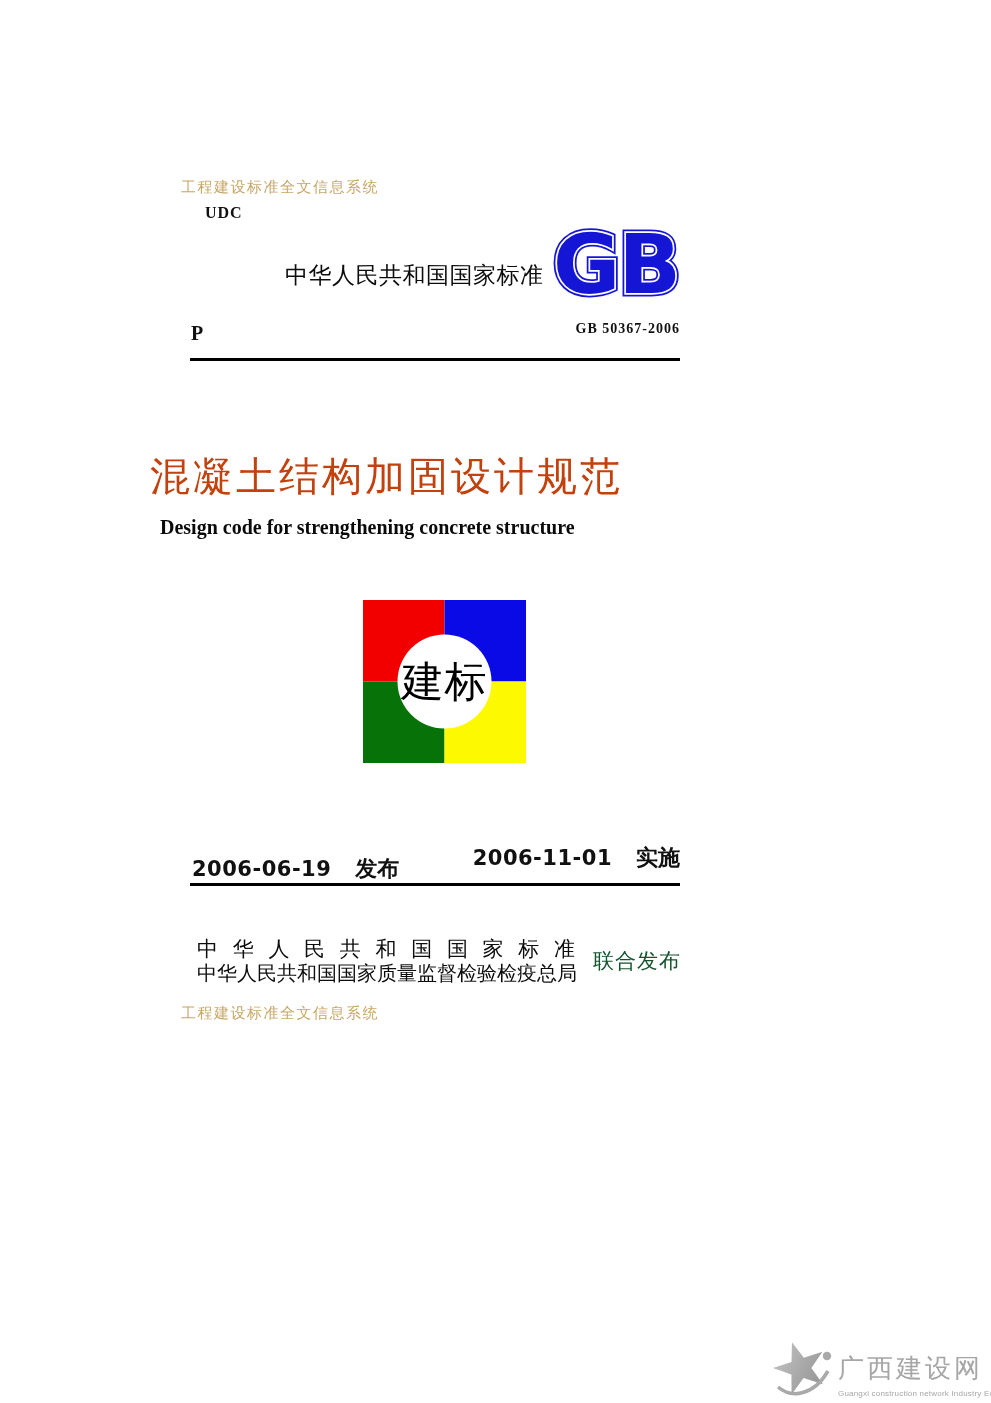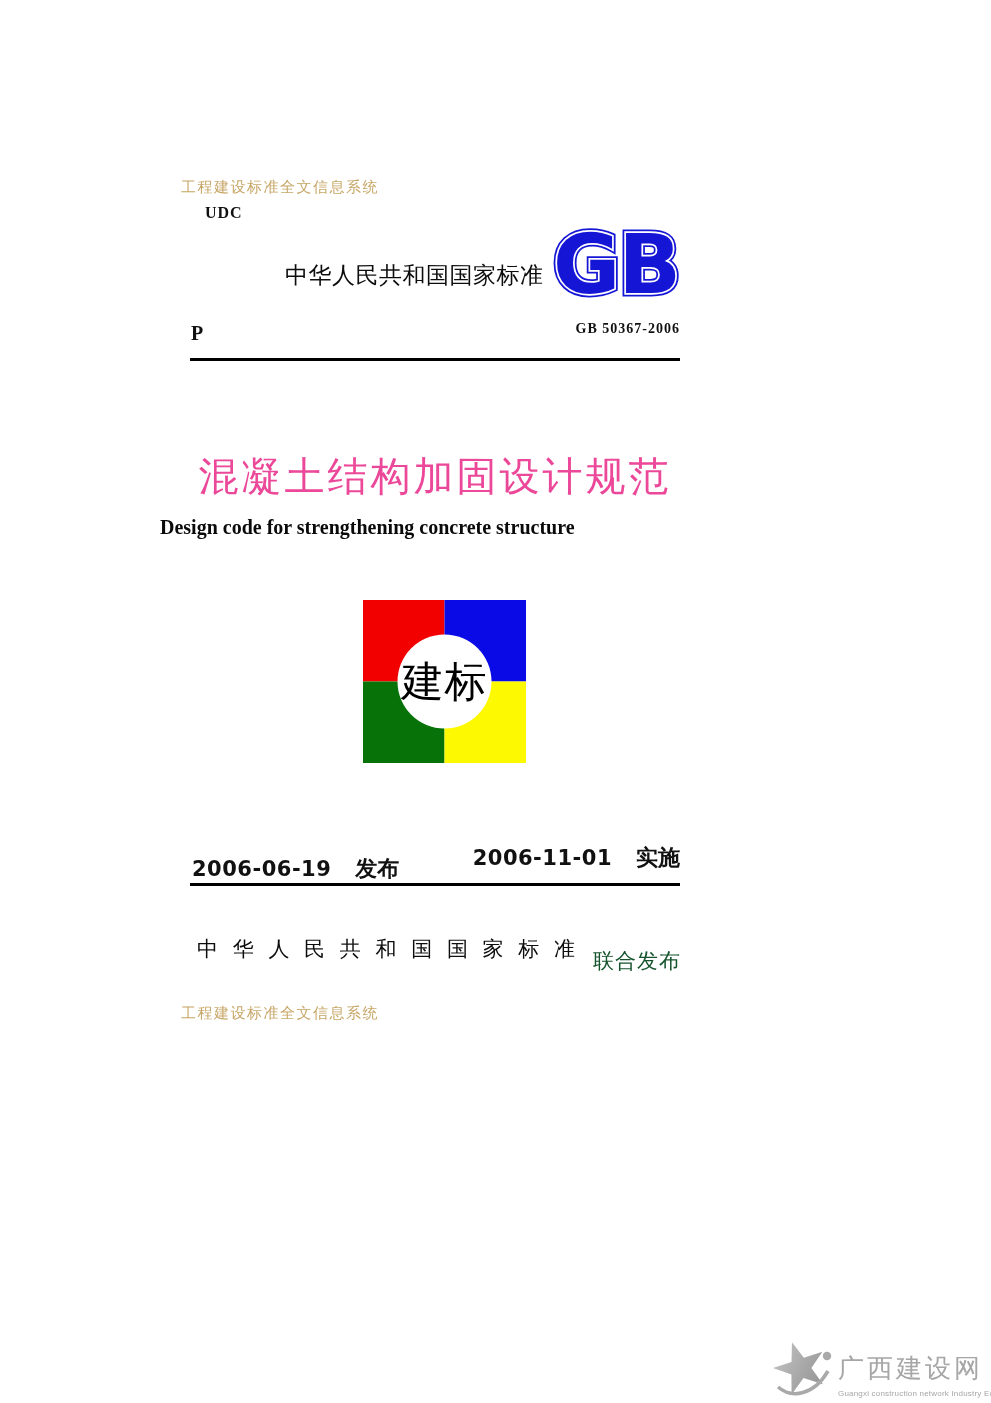--- a/index.html
+++ b/index.html
@@ -36,23 +36,23 @@
   }
   .code {
     position:absolute; right:311px; top:321px; font-size:14px; font-weight:bold;
     font-family:"Liberation Serif", serif; letter-spacing:1px; white-space:nowrap;
   }
   .rule { position:absolute; left:190px; width:490px; height:3px; background:#000; }
   .rule1 { top:358px; }
   .rule2 { top:883px; }
 
   .title-zh {
-    position:absolute; left:150px; width:570px; top:449px; text-align:center;
+    position:absolute; left:150px; width:570px; top:449px; 
     font-family:"Liberation Serif", serif; font-size:40px; letter-spacing:3px;
-    color:#ec4899; white-space:nowrap;
+    color:#c2410c; white-space:nowrap;
   }
   .title-en {
     position:absolute; left:160px; width:580px; top:516px; text-align:left;
     font-family:"Liberation Serif", serif; font-size:20px; font-weight:bold;
     color:#0a0a0a; white-space:nowrap;
   }
 
   .emblem { position:absolute; left:363px; top:600px; }
   .emblem-label {
     font-size:42px; fill:#000; text-anchor:middle;
@@ -122,20 +122,21 @@
   <div class="date-group left">
     <span class="date-num">2006-06-19</span><span class="date-cn">发布</span>
   </div>
   <div class="date-group right">
     <span class="date-num">2006-11-01</span><span class="date-cn">实施</span>
   </div>
 
   <div class="rule rule2"></div>
 
   <div class="pub-l1">中华人民共和国国家标准</div>
+  <div class="pub-l2">中华人民共和国国家质量监督检验检疫总局</div>
   <div class="joint">联合发布</div>
 
   <div class="gold-banner bottom" style="color: rgb(199, 166, 103);">工程建设标准全文信息系统</div>
 
   <div class="watermark" style="color: rgb(166, 166, 166);">
     <svg width="64" height="62" viewBox="0 0 64 62">
       <defs>
         <linearGradient id="starg" x1="0" y1="0" x2="1" y2="1">
           <stop offset="0" stop-color="#c7c7c7"></stop>
           <stop offset="1" stop-color="#8f8f8f"></stop>

